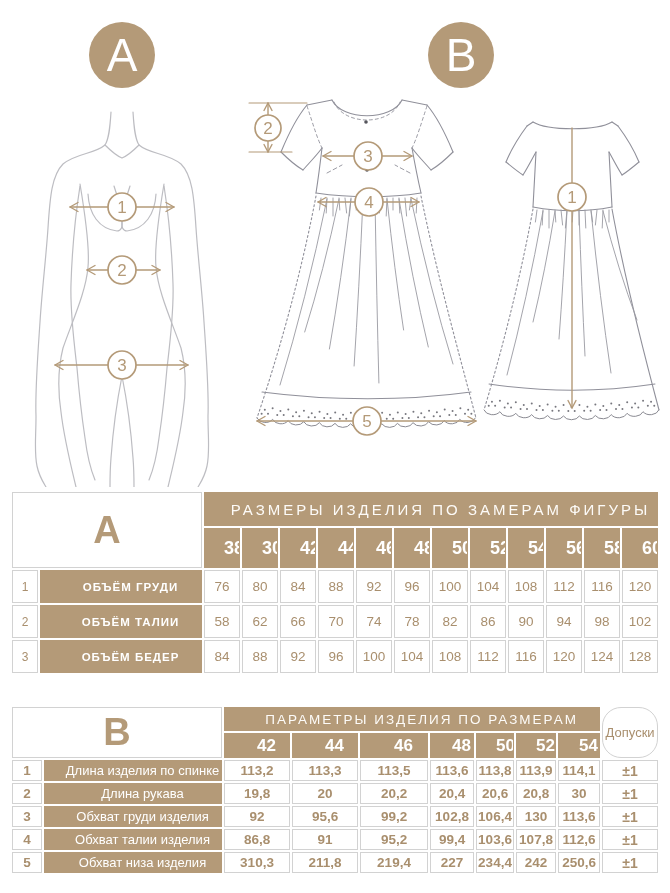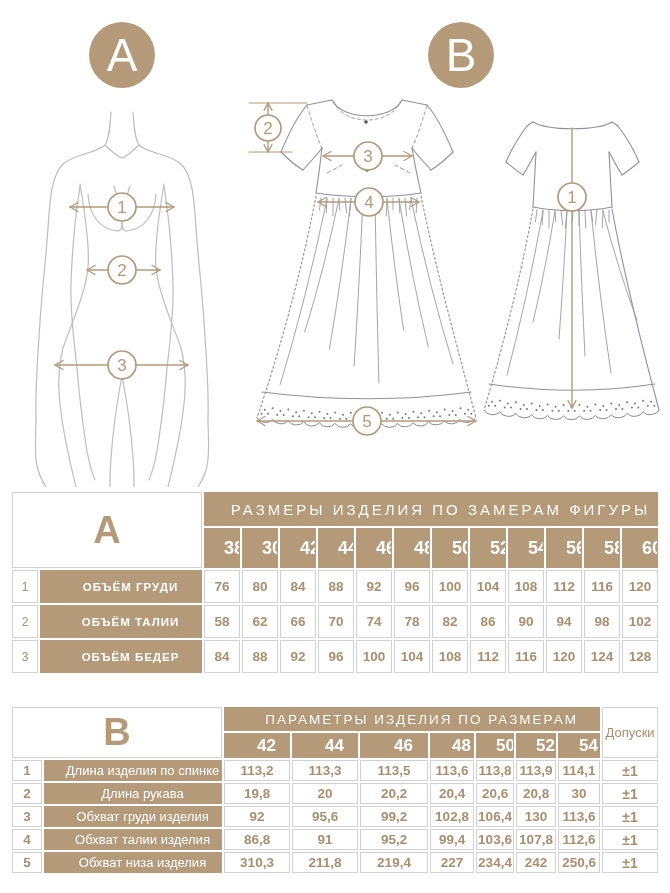--- a/index.html
+++ b/index.html
@@ -19,31 +19,31 @@
   .t{background:var(--tan);border:1px solid var(--tan);color:#fff;padding-left:19px;}
 
   .tbl-a{margin-top:3px;}
   .corner{font-size:38px;font-weight:600;color:var(--tan);}
   .head-band{font-size:15px;font-weight:400;letter-spacing:3px;color:#fdfbf8;}
   tr.a-head1 td{height:34px;}
   tr.a-sizes td{height:40px;font-size:18px;font-weight:700;}
   tr.a-data td{height:33px;}
   .tbl-a .num{font-size:12px;}
   .tbl-a .lbl{font-size:11.5px;font-weight:700;letter-spacing:1px;margin-left:8px;}
-  .tbl-a .val{font-size:13.5px;font-weight:700;margin-top:12px;}
+  .tbl-a .val{font-size:13.5px;font-weight:400;margin-top:12px;}
 
   .tbl-b{margin-top:30px;}
   .tbl-b .head-band{font-size:13.5px;letter-spacing:2px;}
   tr.b-head1 td{height:24px;}
   tr.b-sizes td{height:25px;font-size:17px;font-weight:700;}
   tr.b-data td{height:21px;}
   .tbl-b .num{font-size:13.5px;font-weight:700;}
   .tbl-b .lbl{font-size:13px;font-weight:400;}
   .tbl-b .val{font-size:13.5px;font-weight:700;}
-  .tol-head{font-size:13px;font-weight:400;}
+  .tol-head{font-size:13px;font-weight:400;border-radius:19px;}
   .tol-val{font-size:14px;font-weight:700;}
 </style>
 </head>
 <body>
 
 <div class="page">
 
   <svg viewBox="0 0 670 487" width="670" height="487">
 
     <g>

